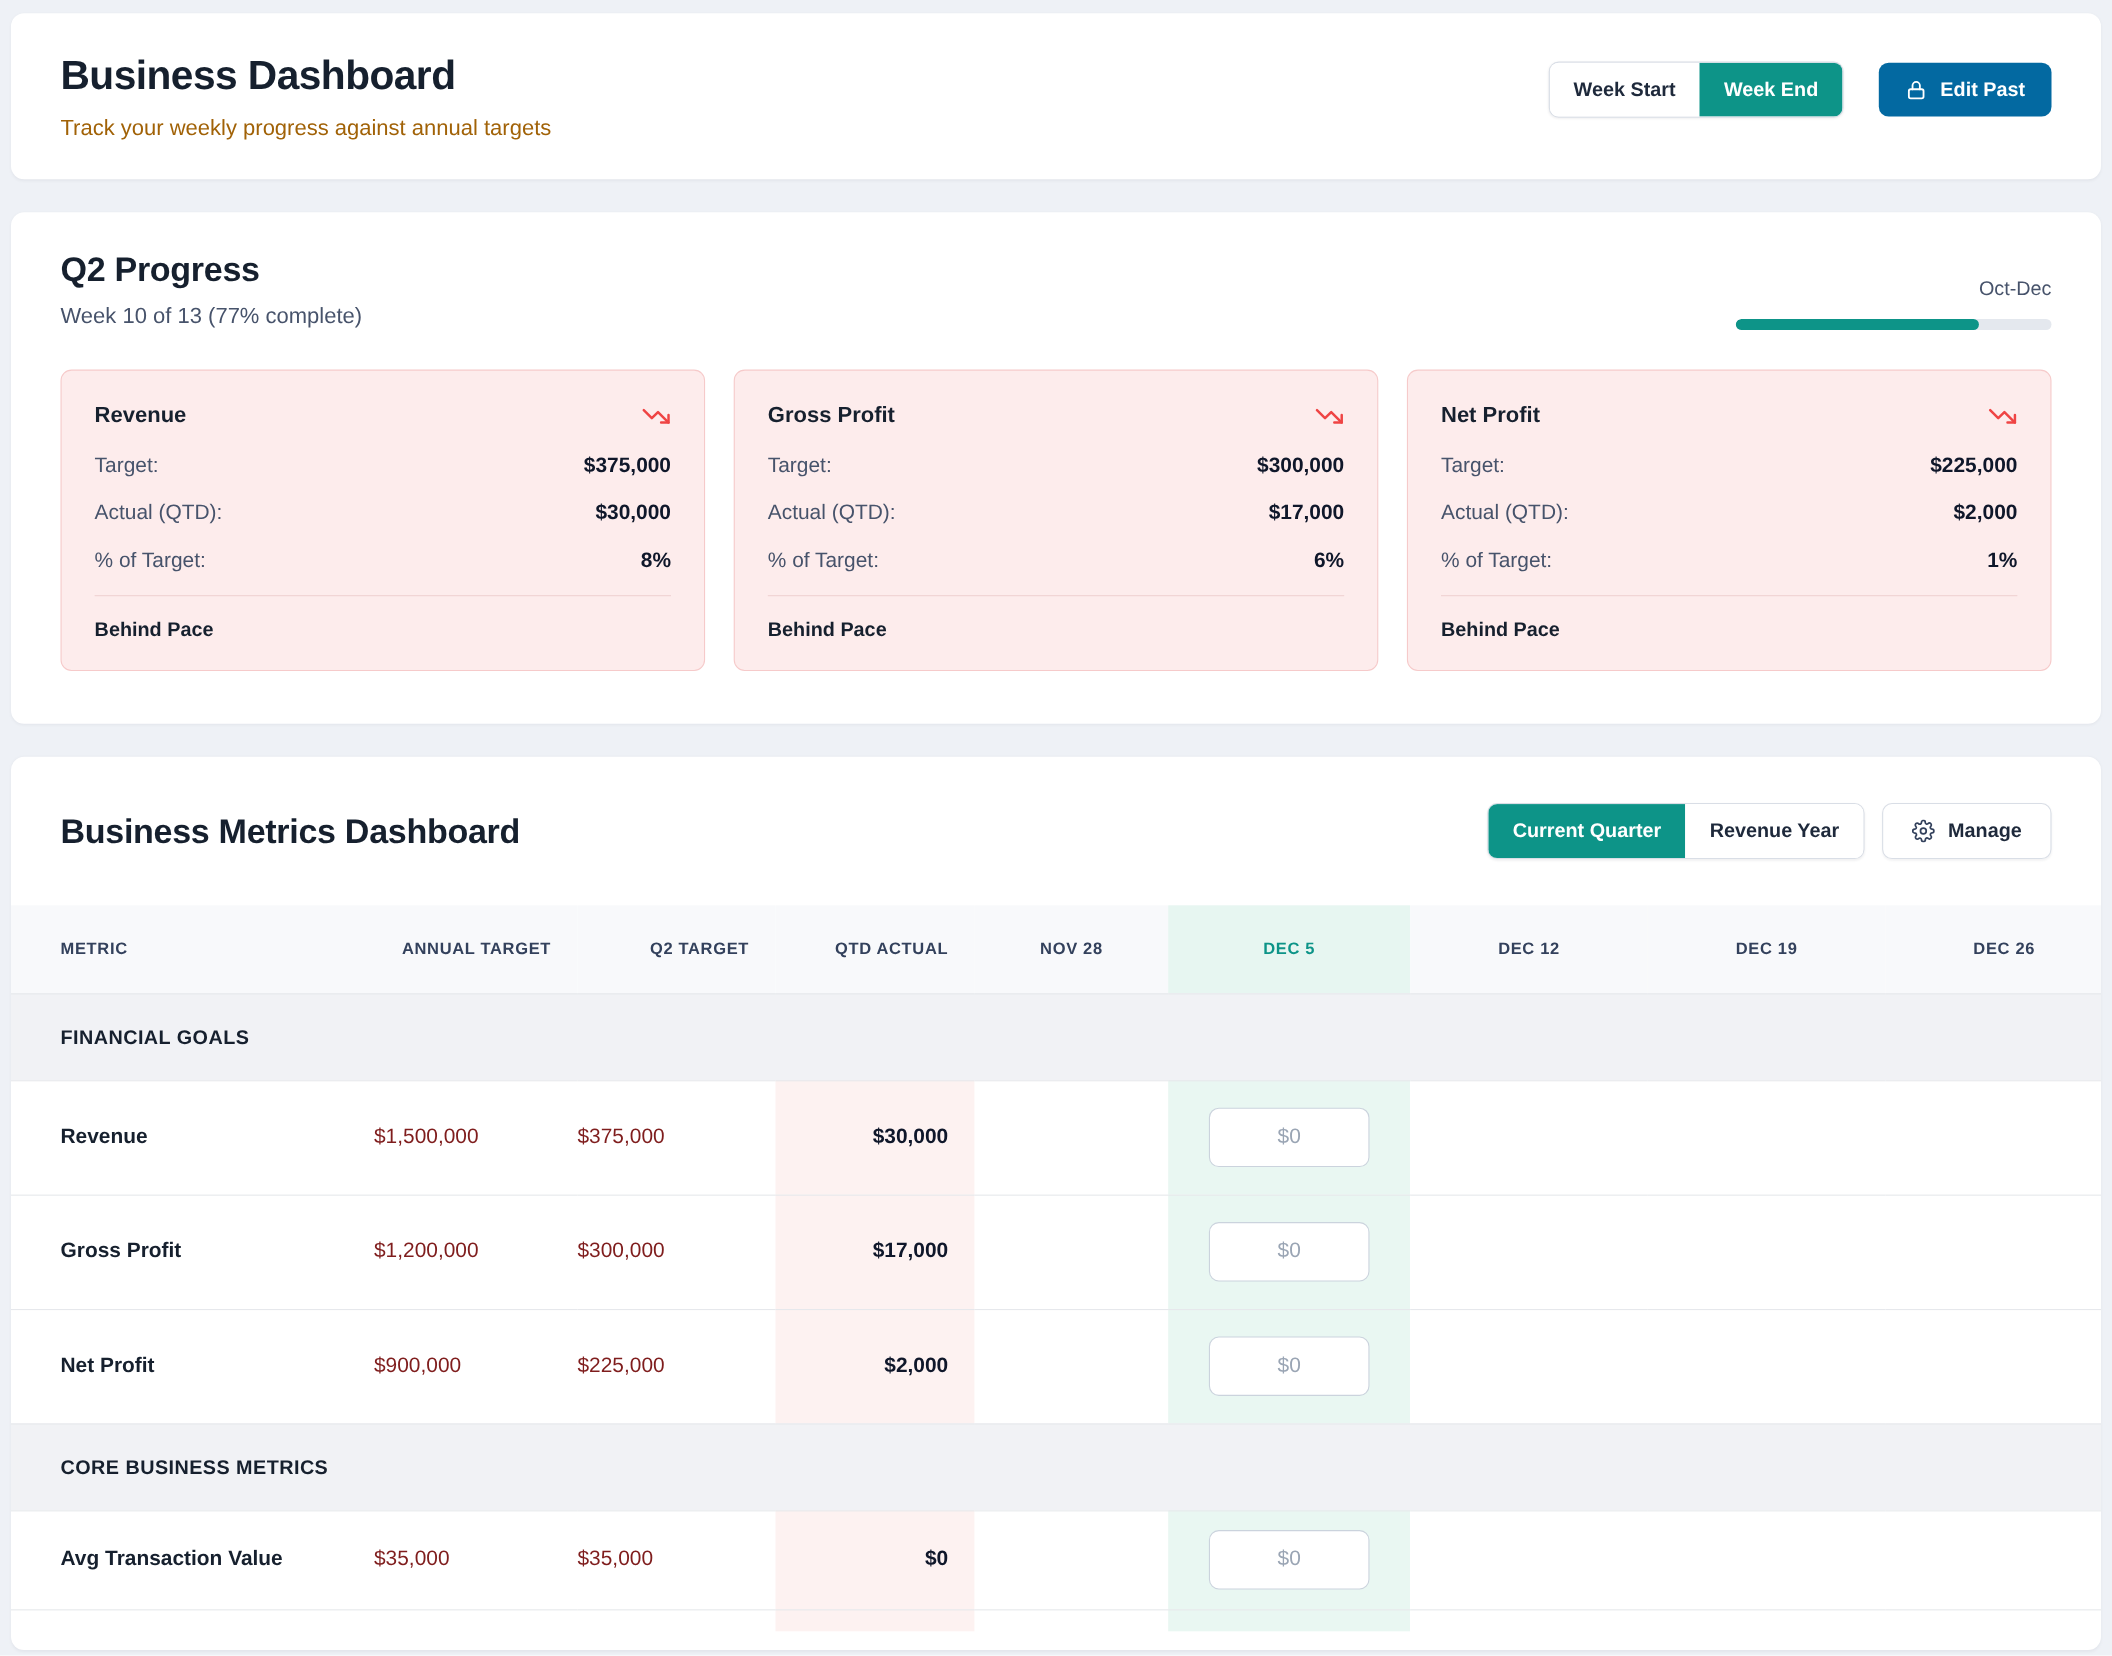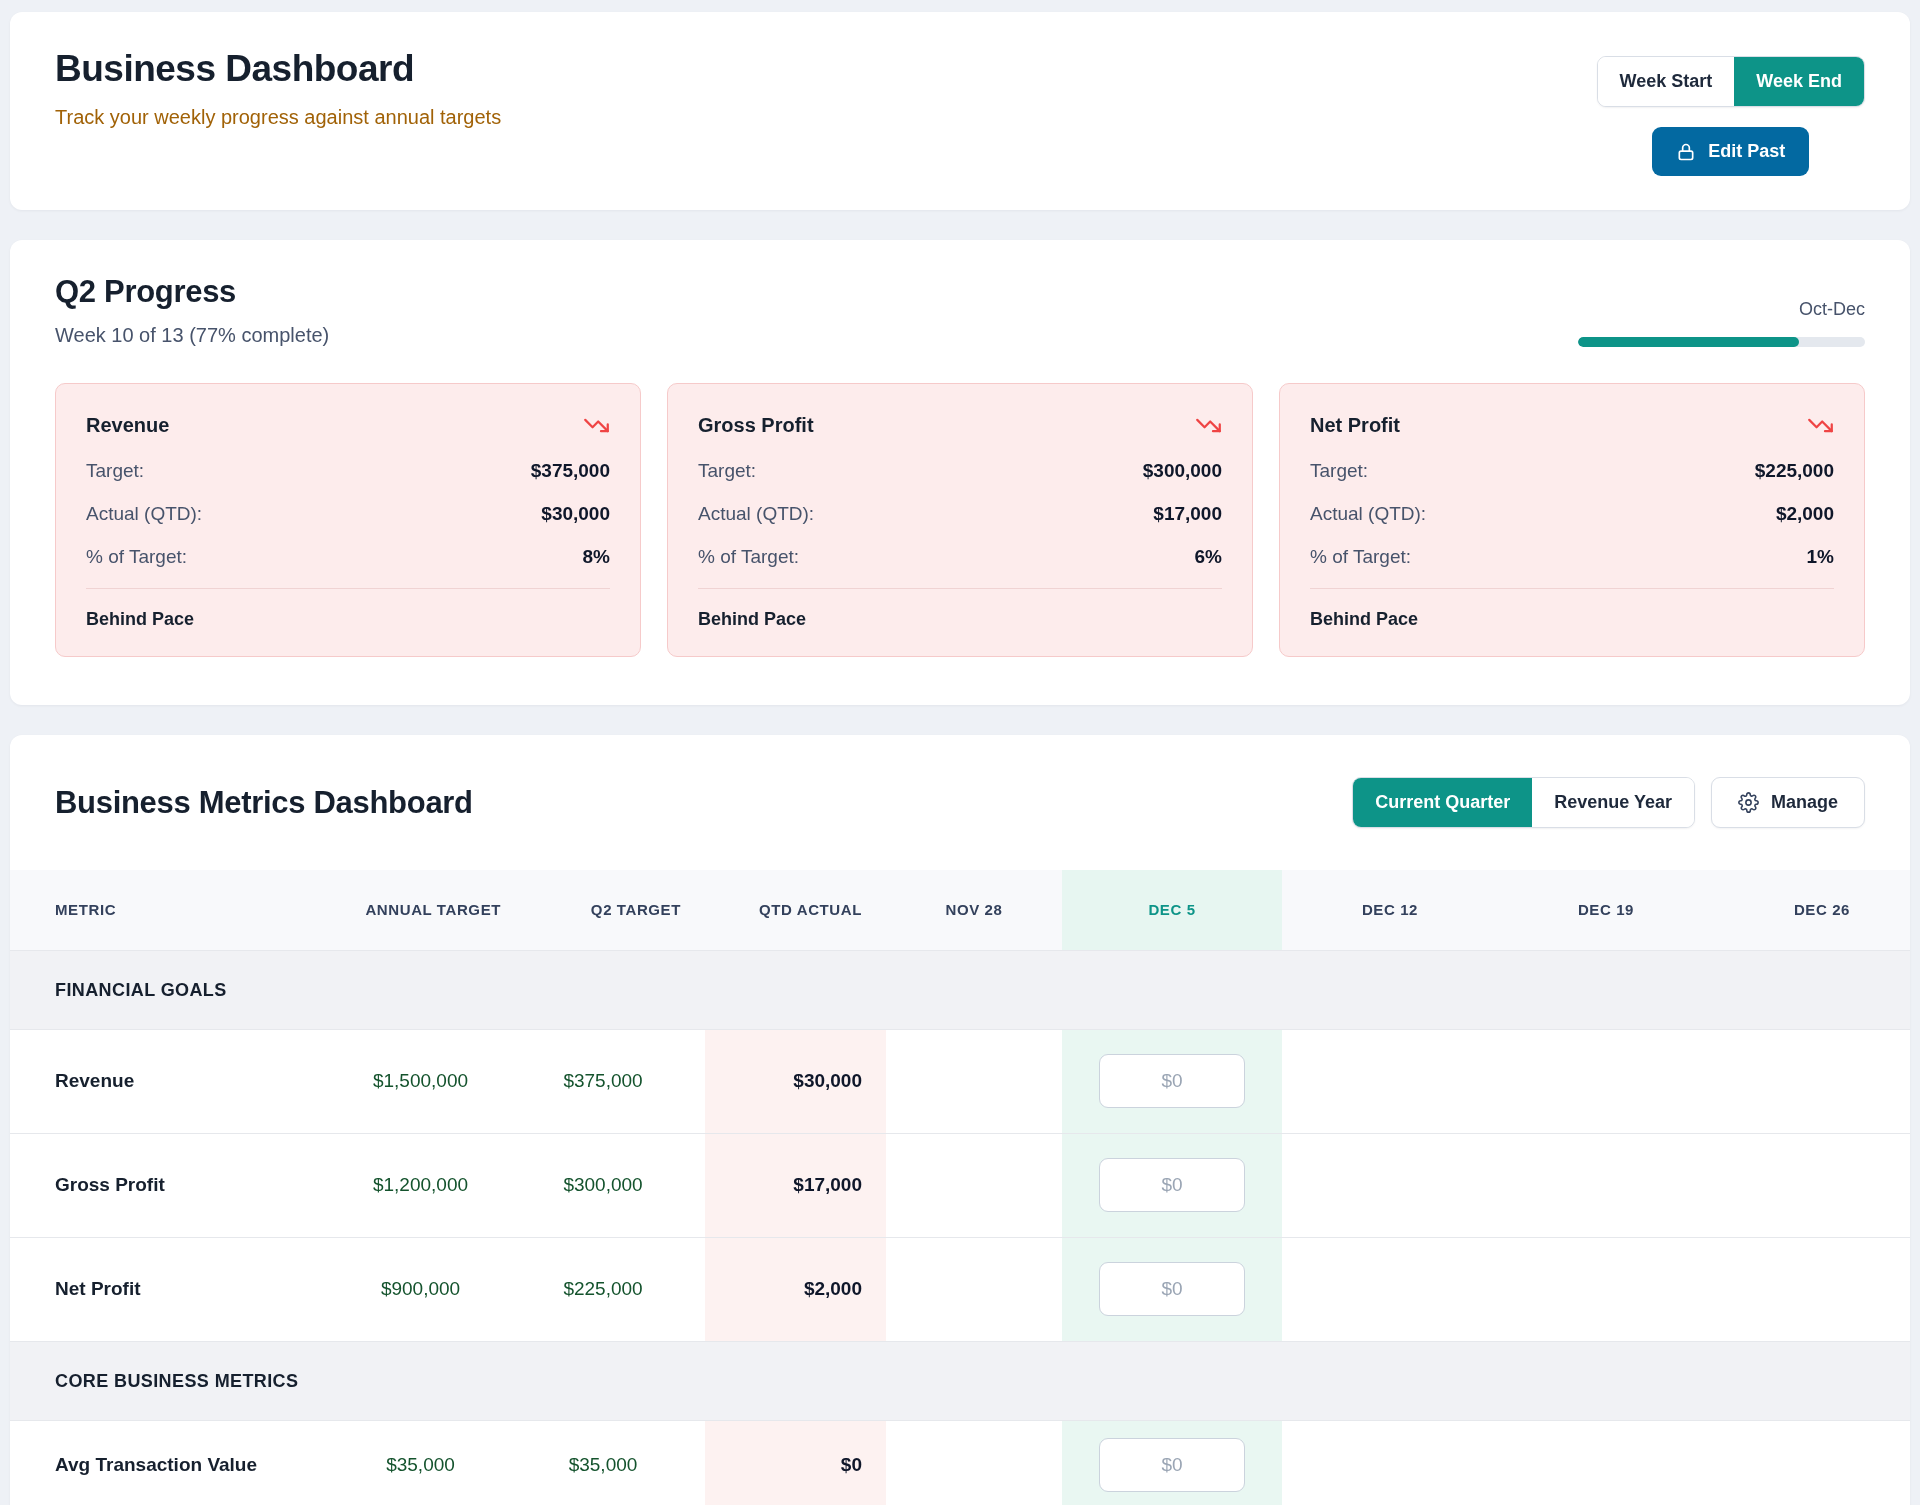--- a/index.html
+++ b/index.html
@@ -19,21 +19,21 @@
   
   .header-panel {
     margin-top: 12px;
     padding: 36px 45px 34px 45px;
     display: flex;
     justify-content: space-between;
     align-items: flex-start;
   }
   .page-title { font-size: 37px; font-weight: 800; color: #16202e; letter-spacing: -0.5px; }
   .page-subtitle { font-size: 20px; color: #a16207; margin-top: 16px; }
-  .header-actions { display: flex; gap: 20px; align-items: center; margin-top: 8px; flex-direction: column; }
+  .header-actions { display: flex; gap: 32px; align-items: center; margin-top: 8px; }
 
   .seg-toggle {
     display: flex;
     border: 1px solid #d9dee6;
     border-radius: 9px;
     overflow: hidden;
     background: #ffffff;
     box-shadow: 0 1px 2px rgba(15,23,42,0.06);
   }
   .seg-btn {
@@ -141,21 +141,21 @@
     font-size: 18px; font-weight: 800; letter-spacing: 0.4px;
     color: #16202e; text-transform: uppercase;
     padding: 26px 40px 26px 45px;
     border-bottom: 1px solid #e6e8ec;
     line-height: 1.45;
   }
   tr.data-row { height: 104px; }
   tr.data-row.row-short { height: 90px; }
   tr.data-row td { border-bottom: 1px solid #e6e8ec; vertical-align: middle; }
   td.cell-metric { font-size: 19px; font-weight: 600; color: #16202e; padding-left: 45px; }
-  td.cell-num { font-size: 19px; font-weight: 500; color: #14532d; text-align: center; padding-right: 24px; }
+  td.cell-num { font-size: 19px; font-weight: 500; color: #7f1d1d; text-align: left; padding-right: 24px; }
   td.cell-qtd {
     background: #fdf2f1;
     font-size: 19px; font-weight: 700; color: #0f172a;
     text-align: right; padding-right: 24px;
   }
   td.cell-dec5 { background: #e9f7f2; text-align: center; }
   td.cell-plain { background: #ffffff; }
   tr.partial-row { height: 20px; }
   tr.partial-row td { border: none; }
   tr.partial-row td.cell-qtd, tr.partial-row td.cell-dec5 { padding: 0; }

